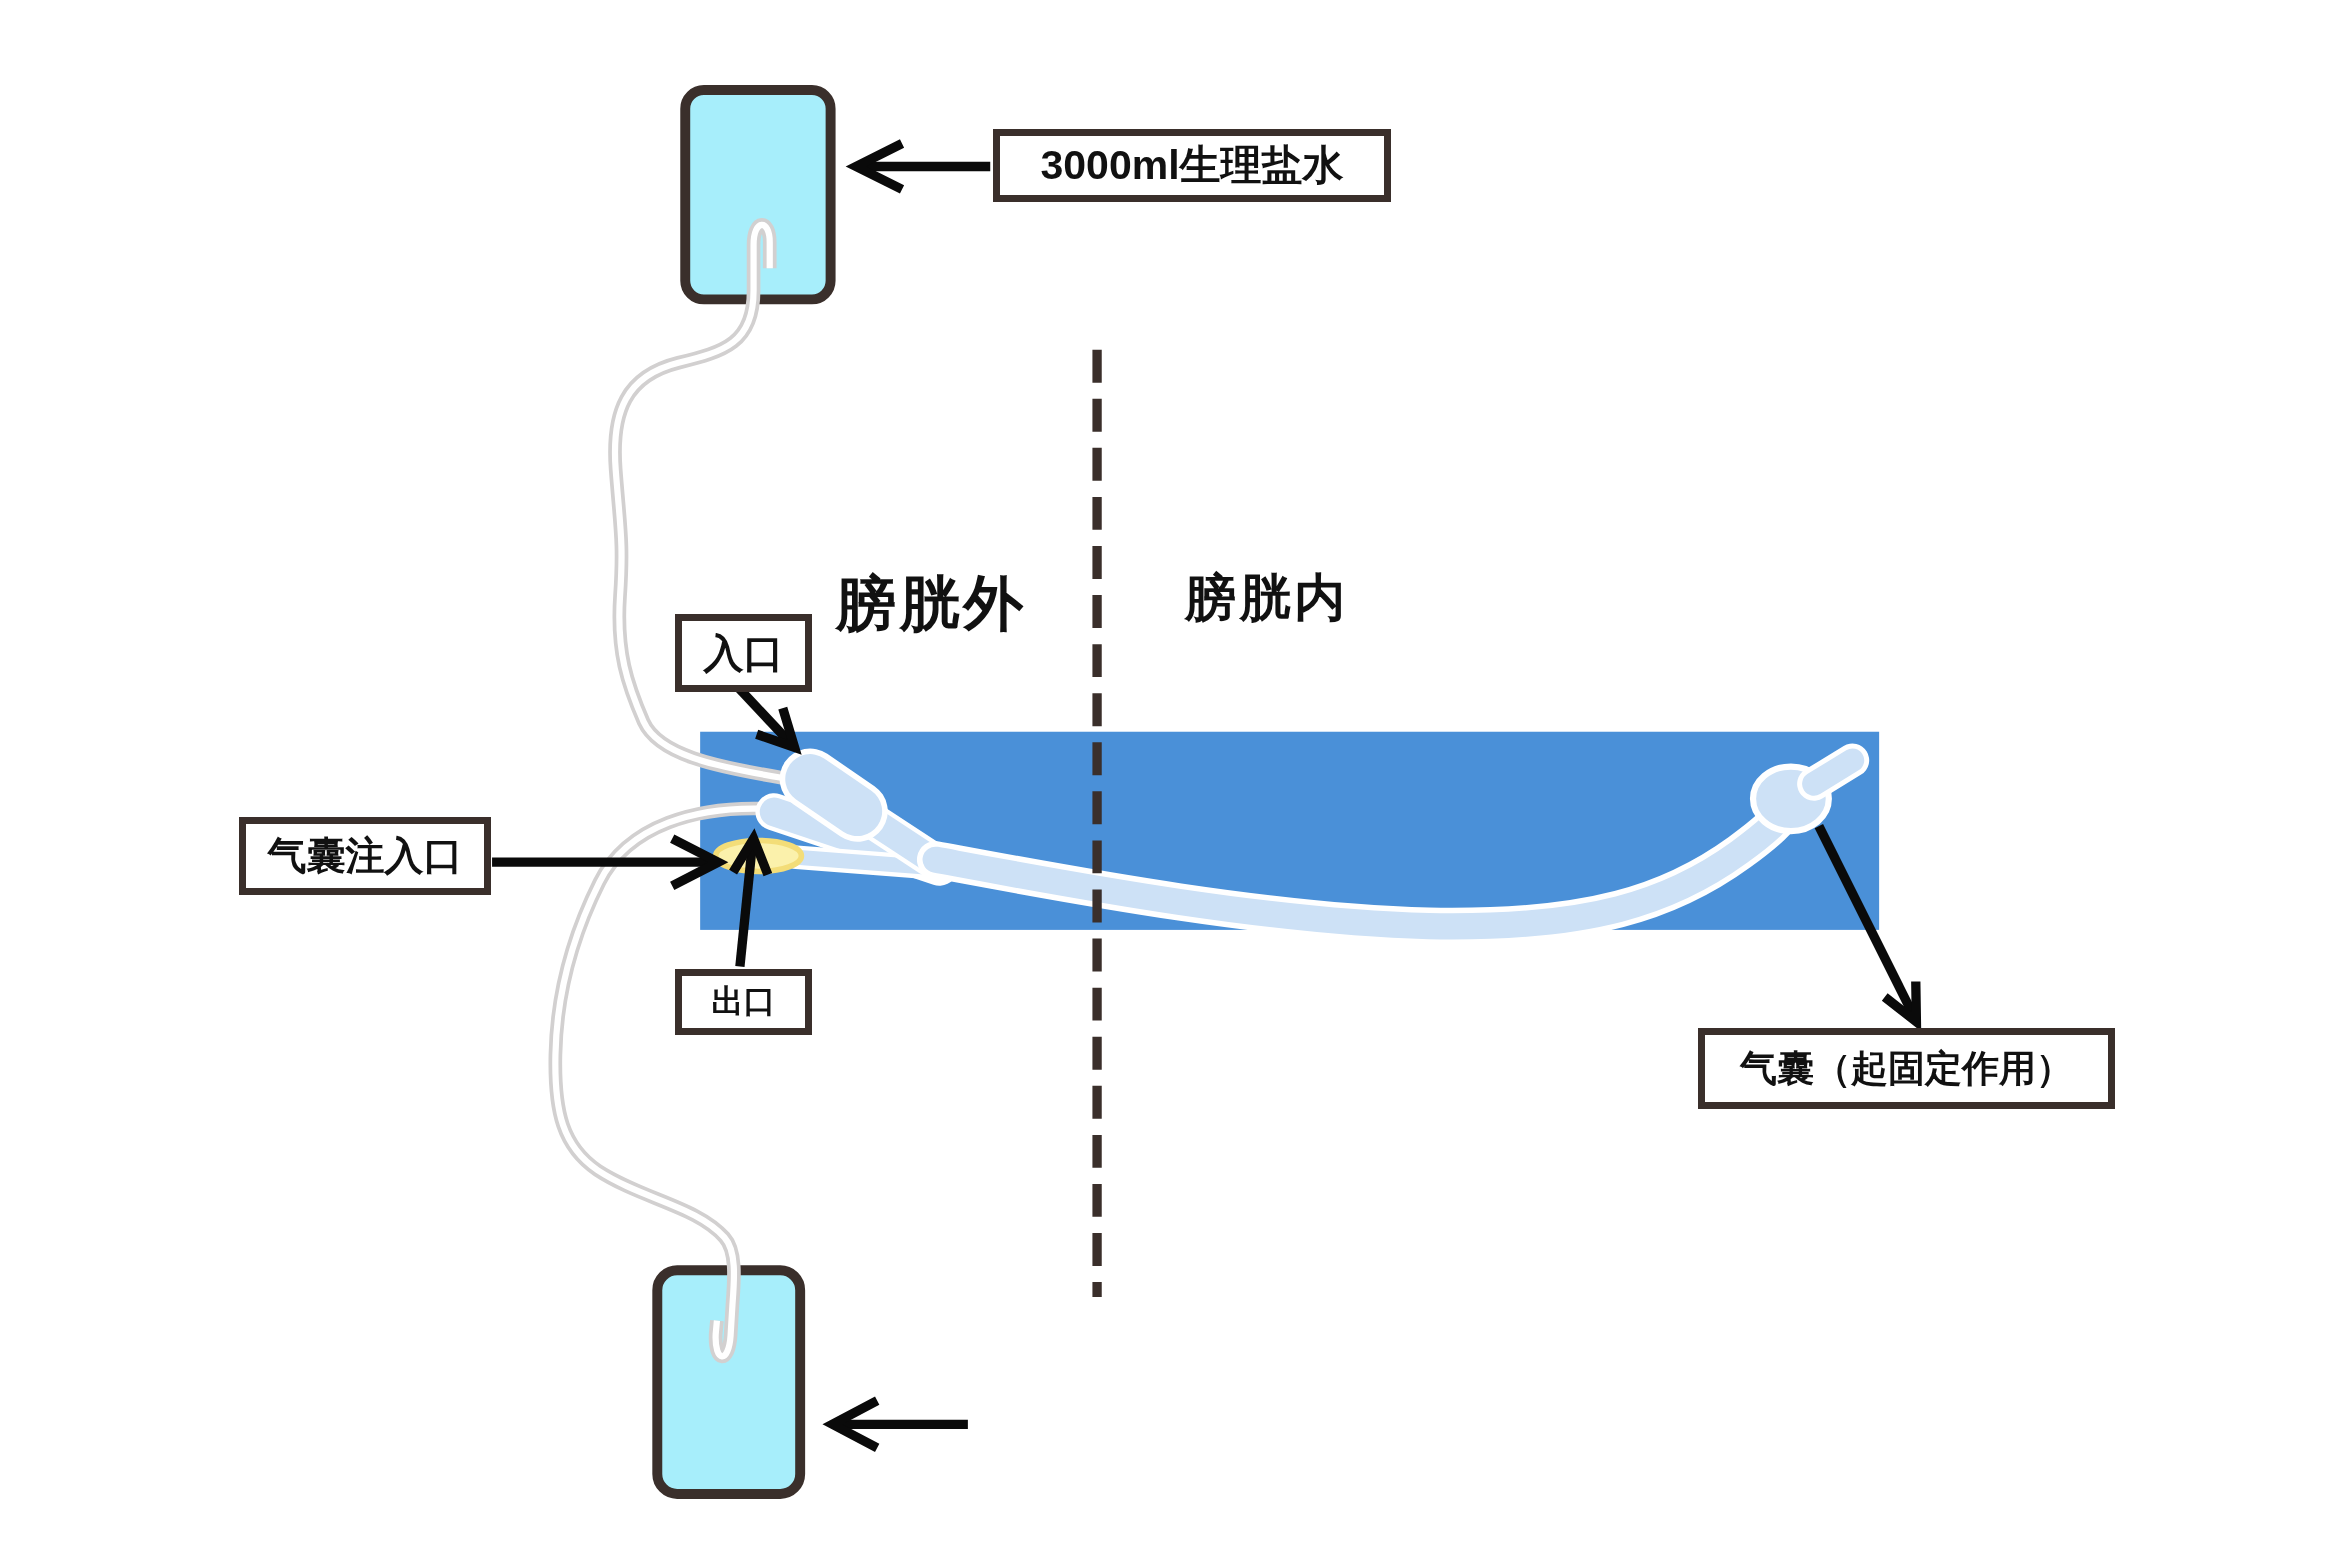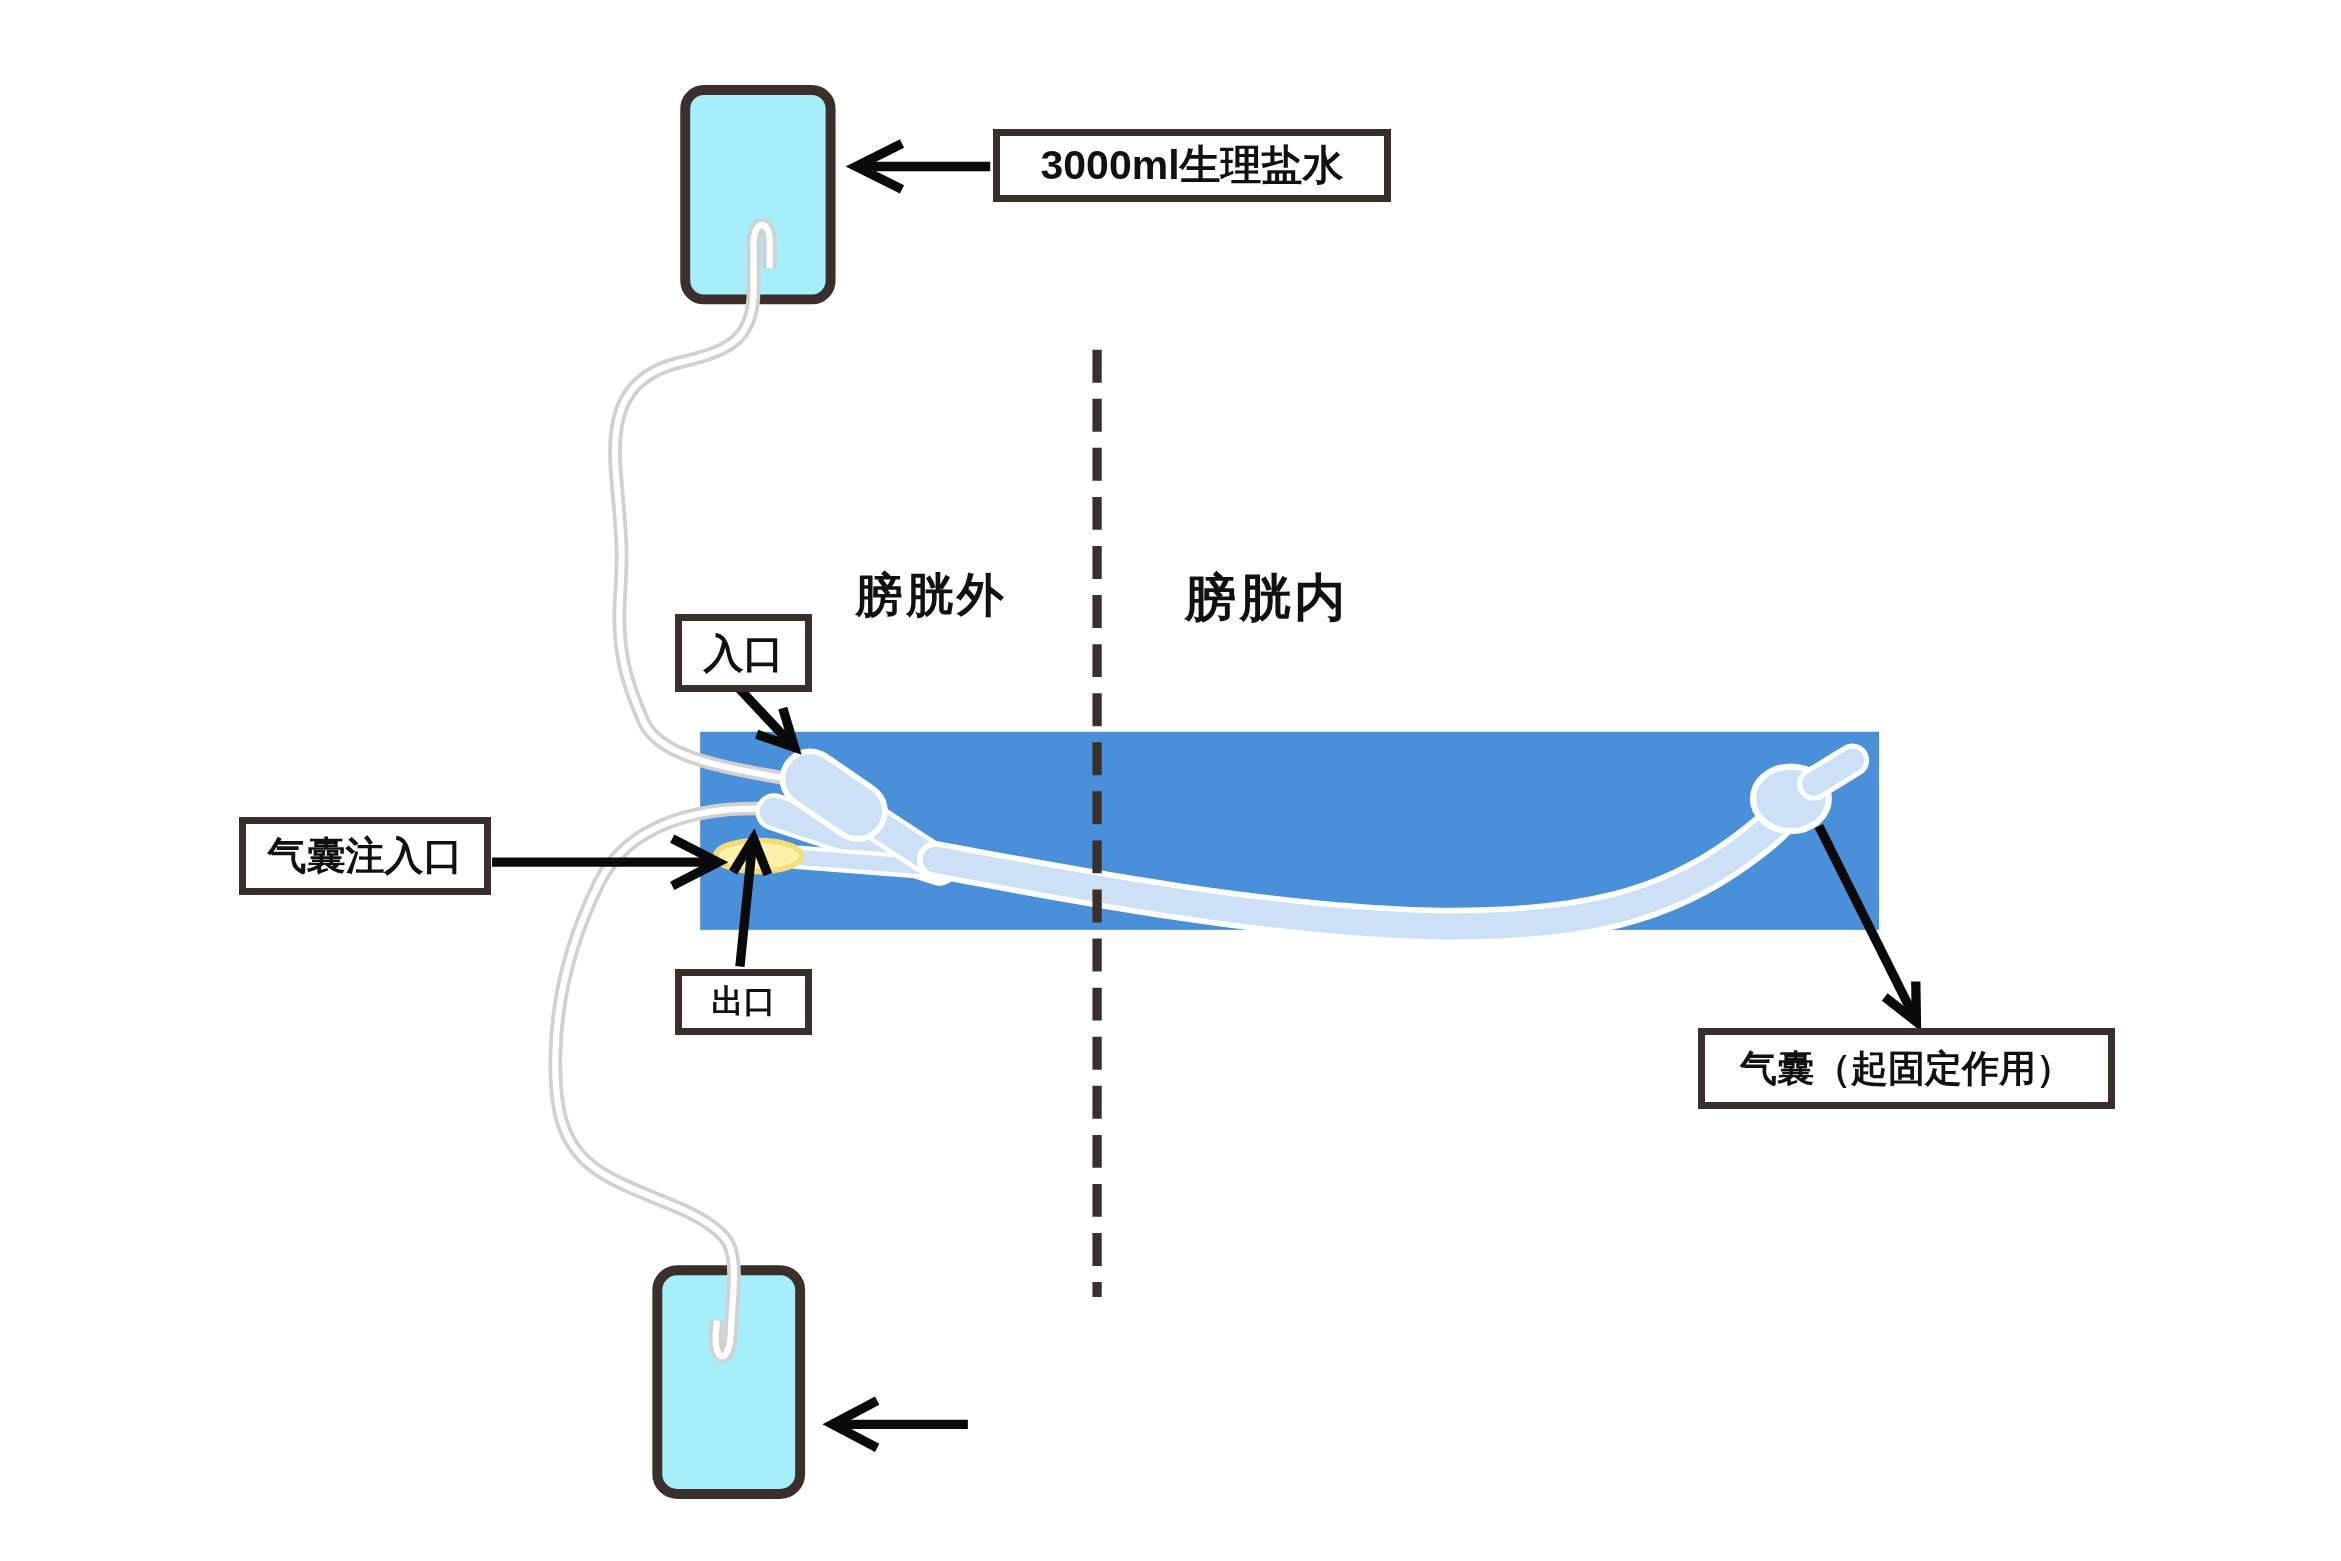--- a/index.html
+++ b/index.html
@@ -132,21 +132,21 @@
         <path d="M 2928,1330 L 3083,1640"></path>
         <polyline points="3084,1580 3085,1645 3034,1605"></polyline>
       </g>
       <g>
         <path d="M 1558,2293 L 1346,2293"></path>
         <polyline points="1412,2255 1340,2293 1412,2331"></polyline>
       </g>
     </g>
   </svg>
 
-  <div class="region-label" style="left:826px;top:564px;width:211px;font-size:47px;">膀胱外</div>
+  <div class="region-label" style="left:826px;top:564px;width:211px;font-size:60px;">膀胱外</div>
 
   <div class="region-label" style="left:1160px;top:564px;width:214px;font-size:51px;">膀胱内</div>
 
   <div class="label-box" style="left:993px;top:129px;width:398px;height:73px;font-size:41px;">3000ml生理盐水</div>
 
   <div class="label-box" style="left:675px;top:614px;width:137px;height:78px;font-size:40px;">入口</div>
 
   <div class="label-box" style="left:239px;top:817px;width:252px;height:78px;font-size:39px;">气囊注入口</div>
 
   <div class="label-box" style="left:675px;top:969px;width:137px;height:66px;font-size:32px;">出口</div>

